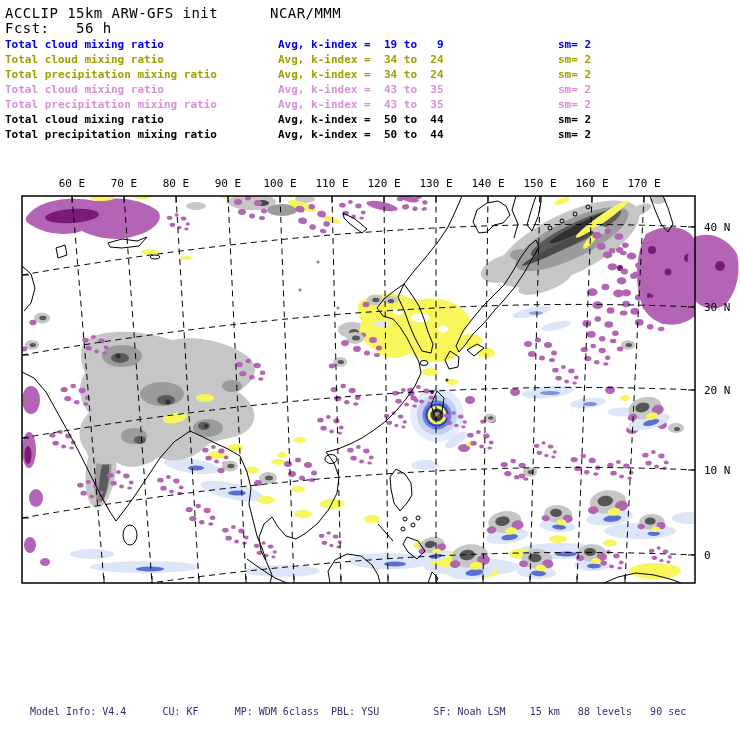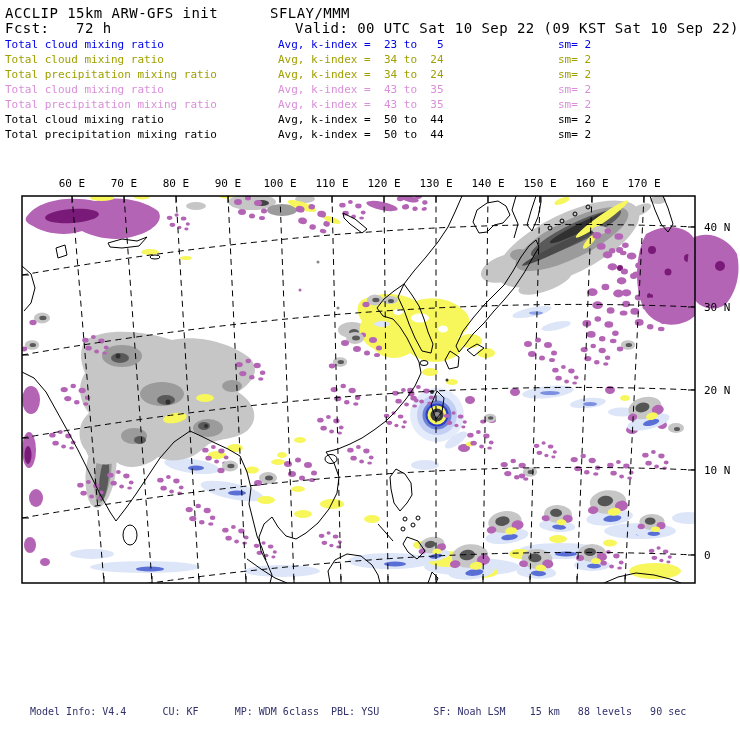--- a/index.html
+++ b/index.html
@@ -1,36 +1,35 @@
 <!DOCTYPE html>
 <html><head>
 <meta charset="utf-8">
 <style>
   html,body{margin:0;padding:0;background:#ffffff;}
   #stage{position:relative;width:740px;height:736px;background:#fff;overflow:hidden;
          font-family:"DejaVu Sans Mono",monospace;}
   .abs{position:absolute;white-space:pre;}
   .hdr{font-size:14px;letter-spacing:.45px;color:#000;line-height:14px;}
-  .frow{font-size:11px;line-height:11px;}
+  .frow{font-size:11px;line-height:11px;font-weight:bold;}
   .ftr{font-size:10px;line-height:10px;}
   svg{position:absolute;left:0;top:0;}
   svg text{font-family:"DejaVu Sans Mono",monospace;font-size:11px;fill:#000;}
 </style>
 </head>
 <body>
 
 <div id="stage">
 
   <div class="abs hdr" style="left:5px;top:6px;">ACCLIP 15km ARW-GFS init</div>
-  <div class="abs hdr" style="left:270px;top:6px;">SFLAY/MMM</div>
-  <div class="abs hdr" style="left:5px;top:21px;">Fcst:   72 h</div>
-  <div class="abs hdr" style="left:295px;top:21px;">Valid: 00 UTC Sat 10 Sep 22 (09 KST Sat 10 Sep 22)</div>
+  <div class="abs hdr" style="left:270px;top:6px;">NCAR/MMM</div>
+  <div class="abs hdr" style="left:5px;top:21px;">Fcst:   56 h</div>
 
   <div class="abs frow" style="left: 5px; top: 39px; color: rgb(0, 0, 232);">Total cloud mixing ratio</div>
-  <div class="abs frow" style="left: 278px; top: 39px; color: rgb(0, 0, 232);">Avg, k-index =  23 to   5</div>
+  <div class="abs frow" style="left: 278px; top: 39px; color: rgb(0, 0, 232);">Avg, k-index =  19 to   9</div>
   <div class="abs frow" style="left: 558px; top: 39px; color: rgb(0, 0, 232);">sm= 2</div>
 
   <div class="abs frow" style="left: 5px; top: 54px; color: rgb(160, 160, 0);">Total cloud mixing ratio</div>
   <div class="abs frow" style="left: 278px; top: 54px; color: rgb(160, 160, 0);">Avg, k-index =  34 to  24</div>
   <div class="abs frow" style="left: 558px; top: 54px; color: rgb(160, 160, 0);">sm= 2</div>
 
   <div class="abs frow" style="left: 5px; top: 69px; color: rgb(160, 160, 0);">Total precipitation mixing ratio</div>
   <div class="abs frow" style="left: 278px; top: 69px; color: rgb(160, 160, 0);">Avg, k-index =  34 to  24</div>
   <div class="abs frow" style="left: 558px; top: 69px; color: rgb(160, 160, 0);">sm= 2</div>
 

